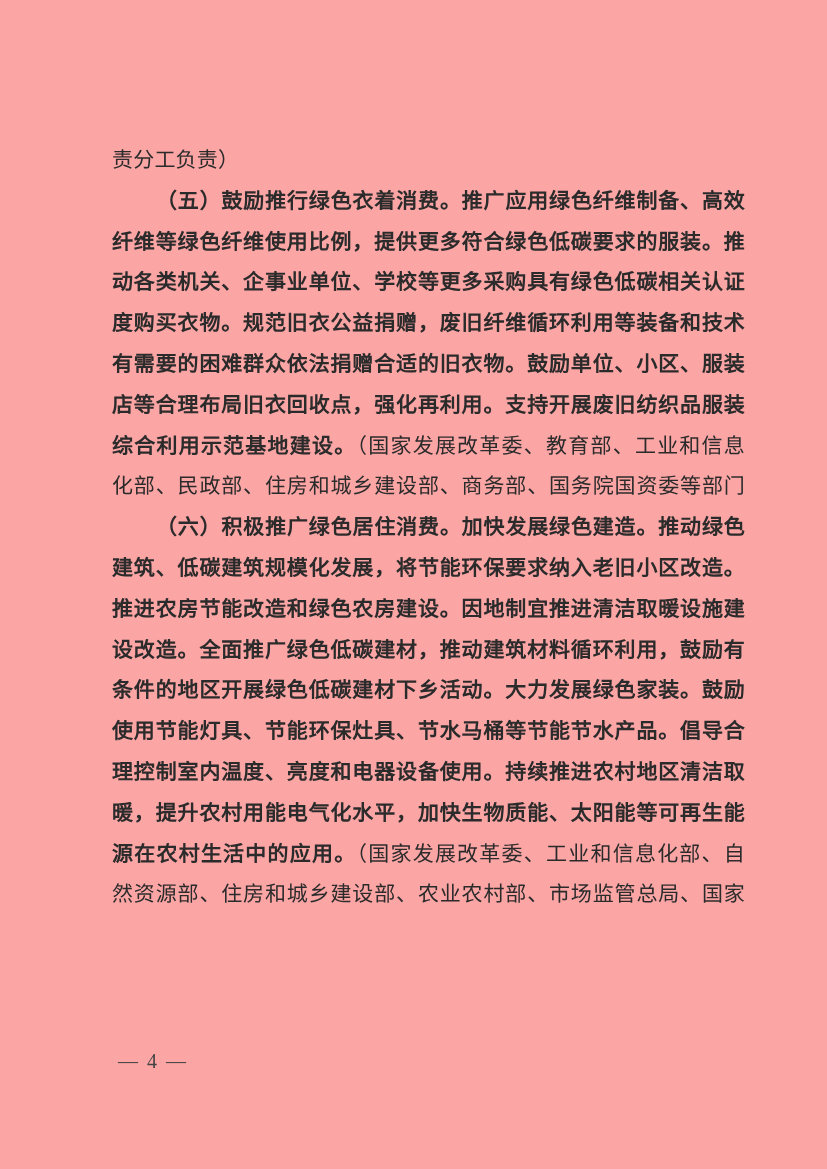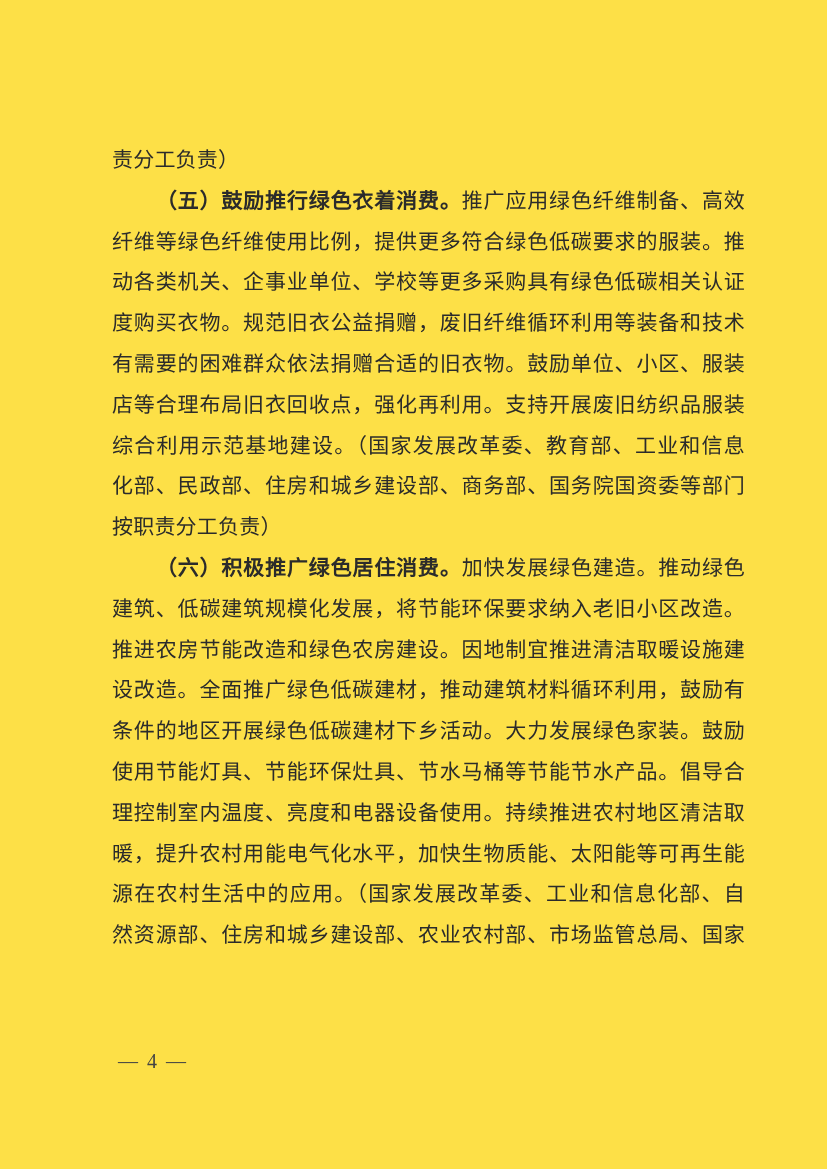--- a/index.html
+++ b/index.html
@@ -8,21 +8,21 @@
   body {
     position: relative;
     background: #ffffff;
     font-family: "Liberation Serif", "DejaVu Serif", serif;
     color: #2b2b2b;
     overflow: hidden;
   }
   .page {
     position: absolute;
     inset: 0;
-    background: #fde047;
+    background: #fca5a5;
   }
   .doc-body {
     position: absolute;
     left: 112px;
     top: 140px;
     width: 633px;
   }
   .line {
     font-size: 21px;
     line-height: 40.8px;
@@ -31,21 +31,21 @@
     text-align-last: justify;
     letter-spacing: 0.2px;
     overflow: hidden;
   }
   .line-last {
     text-align-last: left;
   }
   .line-indent {
     text-indent: 44px;
   }
-  .seg-normal { font-weight: normal; }
+  .seg-normal { font-weight: bold; }
   .seg-bold   { font-weight: bold; margin-top: 11px; }
   .seg-kai    { font-weight: normal; } 
   .footer {
     position: absolute;
     left: 118px;
     top: 1046px;
     font-size: 20px;
     line-height: 30px;
     color: #444444;
     letter-spacing: 2px;
@@ -58,21 +58,20 @@
   <main class="doc-body">
       <div class="line line-last"><span class="seg-kai">责分工负责）</span></div>
       <div class="line line-indent"><span class="seg-bold">（五）鼓励推行绿色衣着消费。</span><span class="seg-normal">推广应用绿色纤维制备、高效</span></div>
       <div class="line"><span class="seg-normal">纤维等绿色纤维使用比例，提供更多符合绿色低碳要求的服装。推</span></div>
       <div class="line"><span class="seg-normal">动各类机关、企事业单位、学校等更多采购具有绿色低碳相关认证</span></div>
       <div class="line"><span class="seg-normal">度购买衣物。规范旧衣公益捐赠，废旧纤维循环利用等装备和技术</span></div>
       <div class="line"><span class="seg-normal">有需要的困难群众依法捐赠合适的旧衣物。鼓励单位、小区、服装</span></div>
       <div class="line"><span class="seg-normal">店等合理布局旧衣回收点，强化再利用。支持开展废旧纺织品服装</span></div>
       <div class="line"><span class="seg-normal">综合利用示范基地建设。</span><span class="seg-kai">（国家发展改革委、教育部、工业和信息</span></div>
       <div class="line"><span class="seg-kai">化部、民政部、住房和城乡建设部、商务部、国务院国资委等部门</span></div>
-      <div class="line line-last"><span class="seg-kai">按职责分工负责）</span></div>
       <div class="line line-indent"><span class="seg-bold">（六）积极推广绿色居住消费。</span><span class="seg-normal">加快发展绿色建造。推动绿色</span></div>
       <div class="line"><span class="seg-normal">建筑、低碳建筑规模化发展，将节能环保要求纳入老旧小区改造。</span></div>
       <div class="line"><span class="seg-normal">推进农房节能改造和绿色农房建设。因地制宜推进清洁取暖设施建</span></div>
       <div class="line"><span class="seg-normal">设改造。全面推广绿色低碳建材，推动建筑材料循环利用，鼓励有</span></div>
       <div class="line"><span class="seg-normal">条件的地区开展绿色低碳建材下乡活动。大力发展绿色家装。鼓励</span></div>
       <div class="line"><span class="seg-normal">使用节能灯具、节能环保灶具、节水马桶等节能节水产品。倡导合</span></div>
       <div class="line"><span class="seg-normal">理控制室内温度、亮度和电器设备使用。持续推进农村地区清洁取</span></div>
       <div class="line"><span class="seg-normal">暖，提升农村用能电气化水平，加快生物质能、太阳能等可再生能</span></div>
       <div class="line"><span class="seg-normal">源在农村生活中的应用。</span><span class="seg-kai">（国家发展改革委、工业和信息化部、自</span></div>
       <div class="line"><span class="seg-kai">然资源部、住房和城乡建设部、农业农村部、市场监管总局、国家</span></div>

